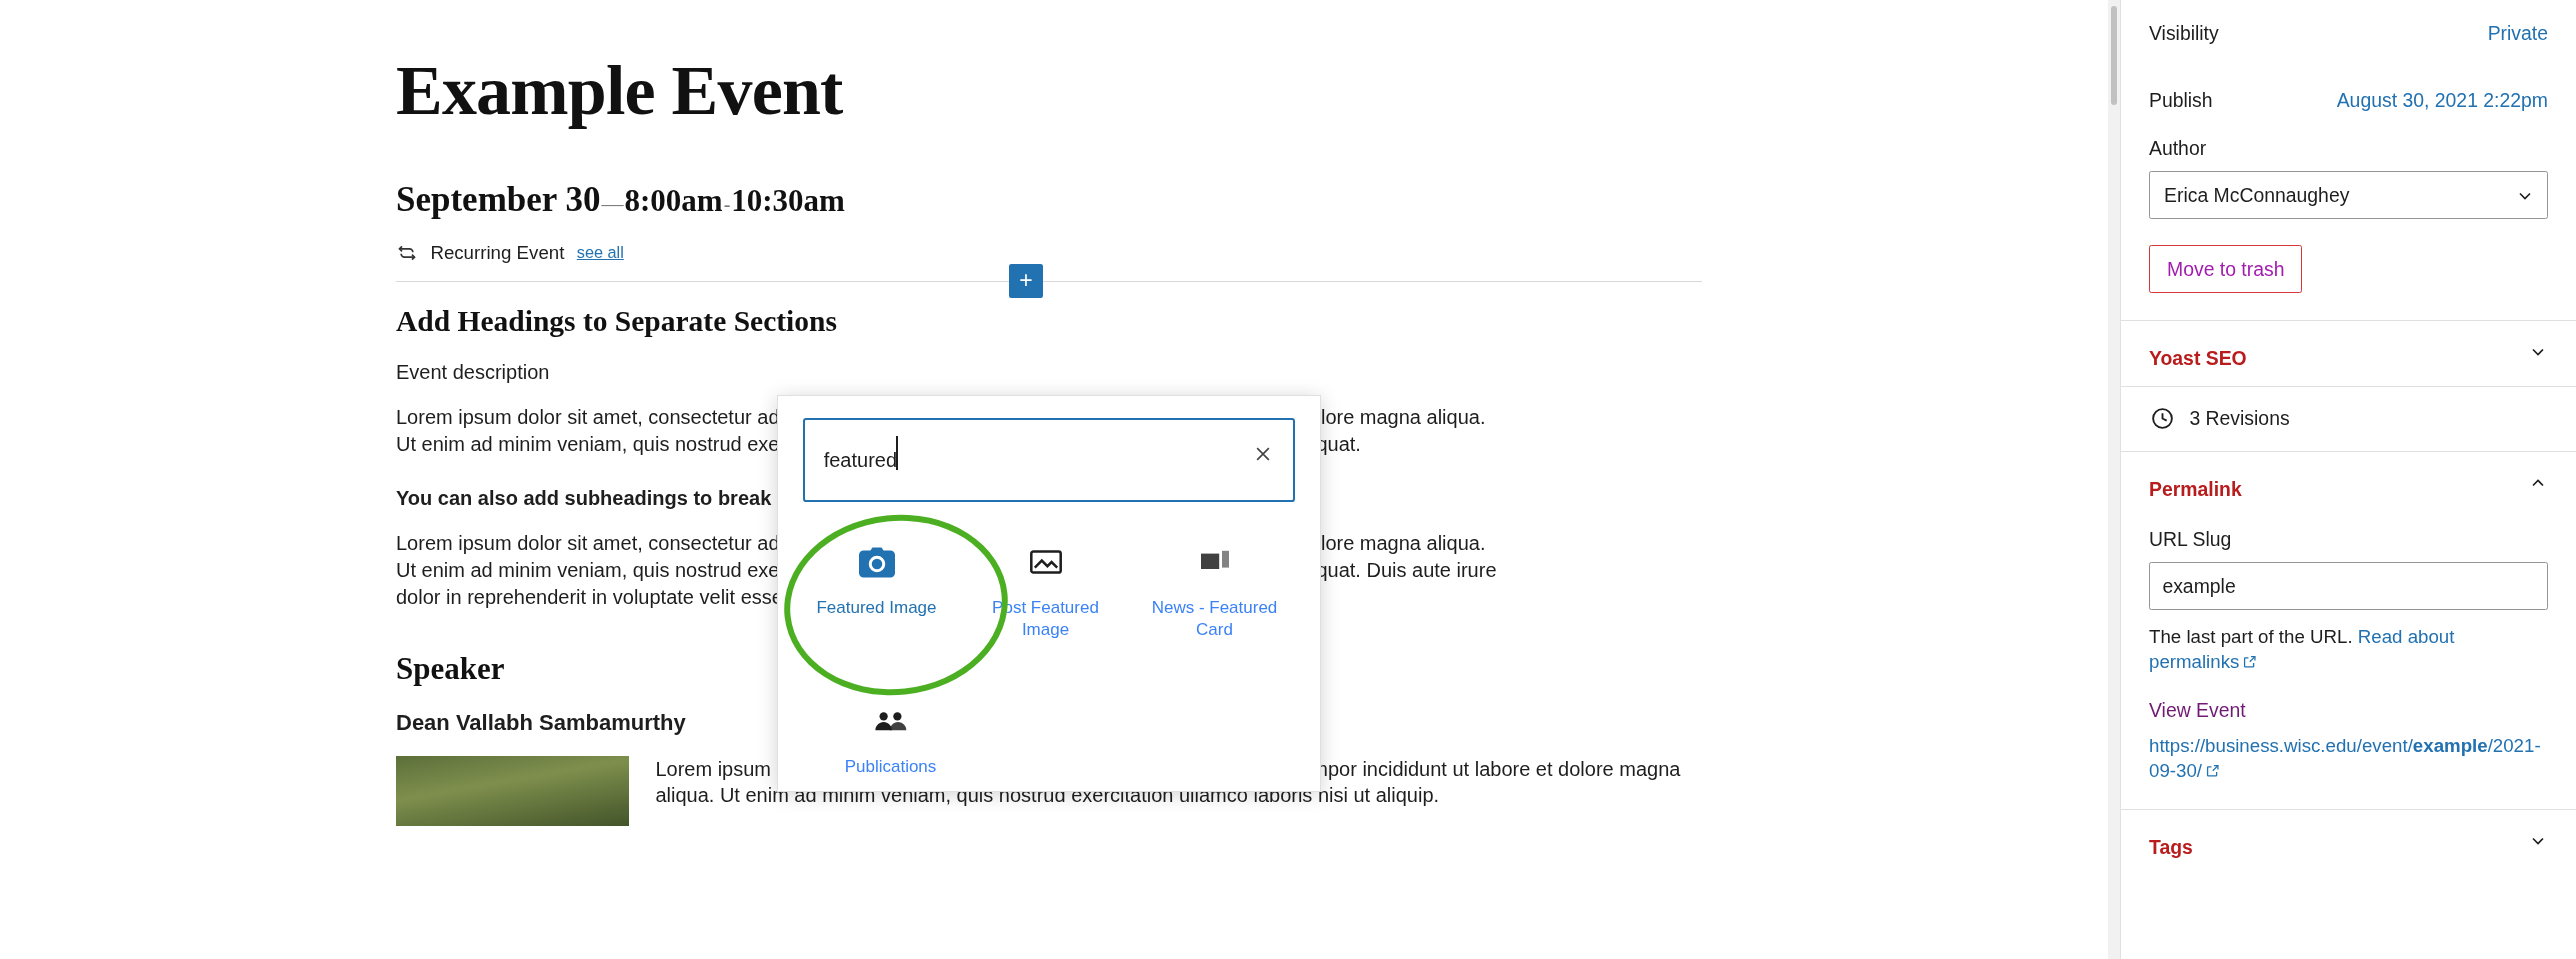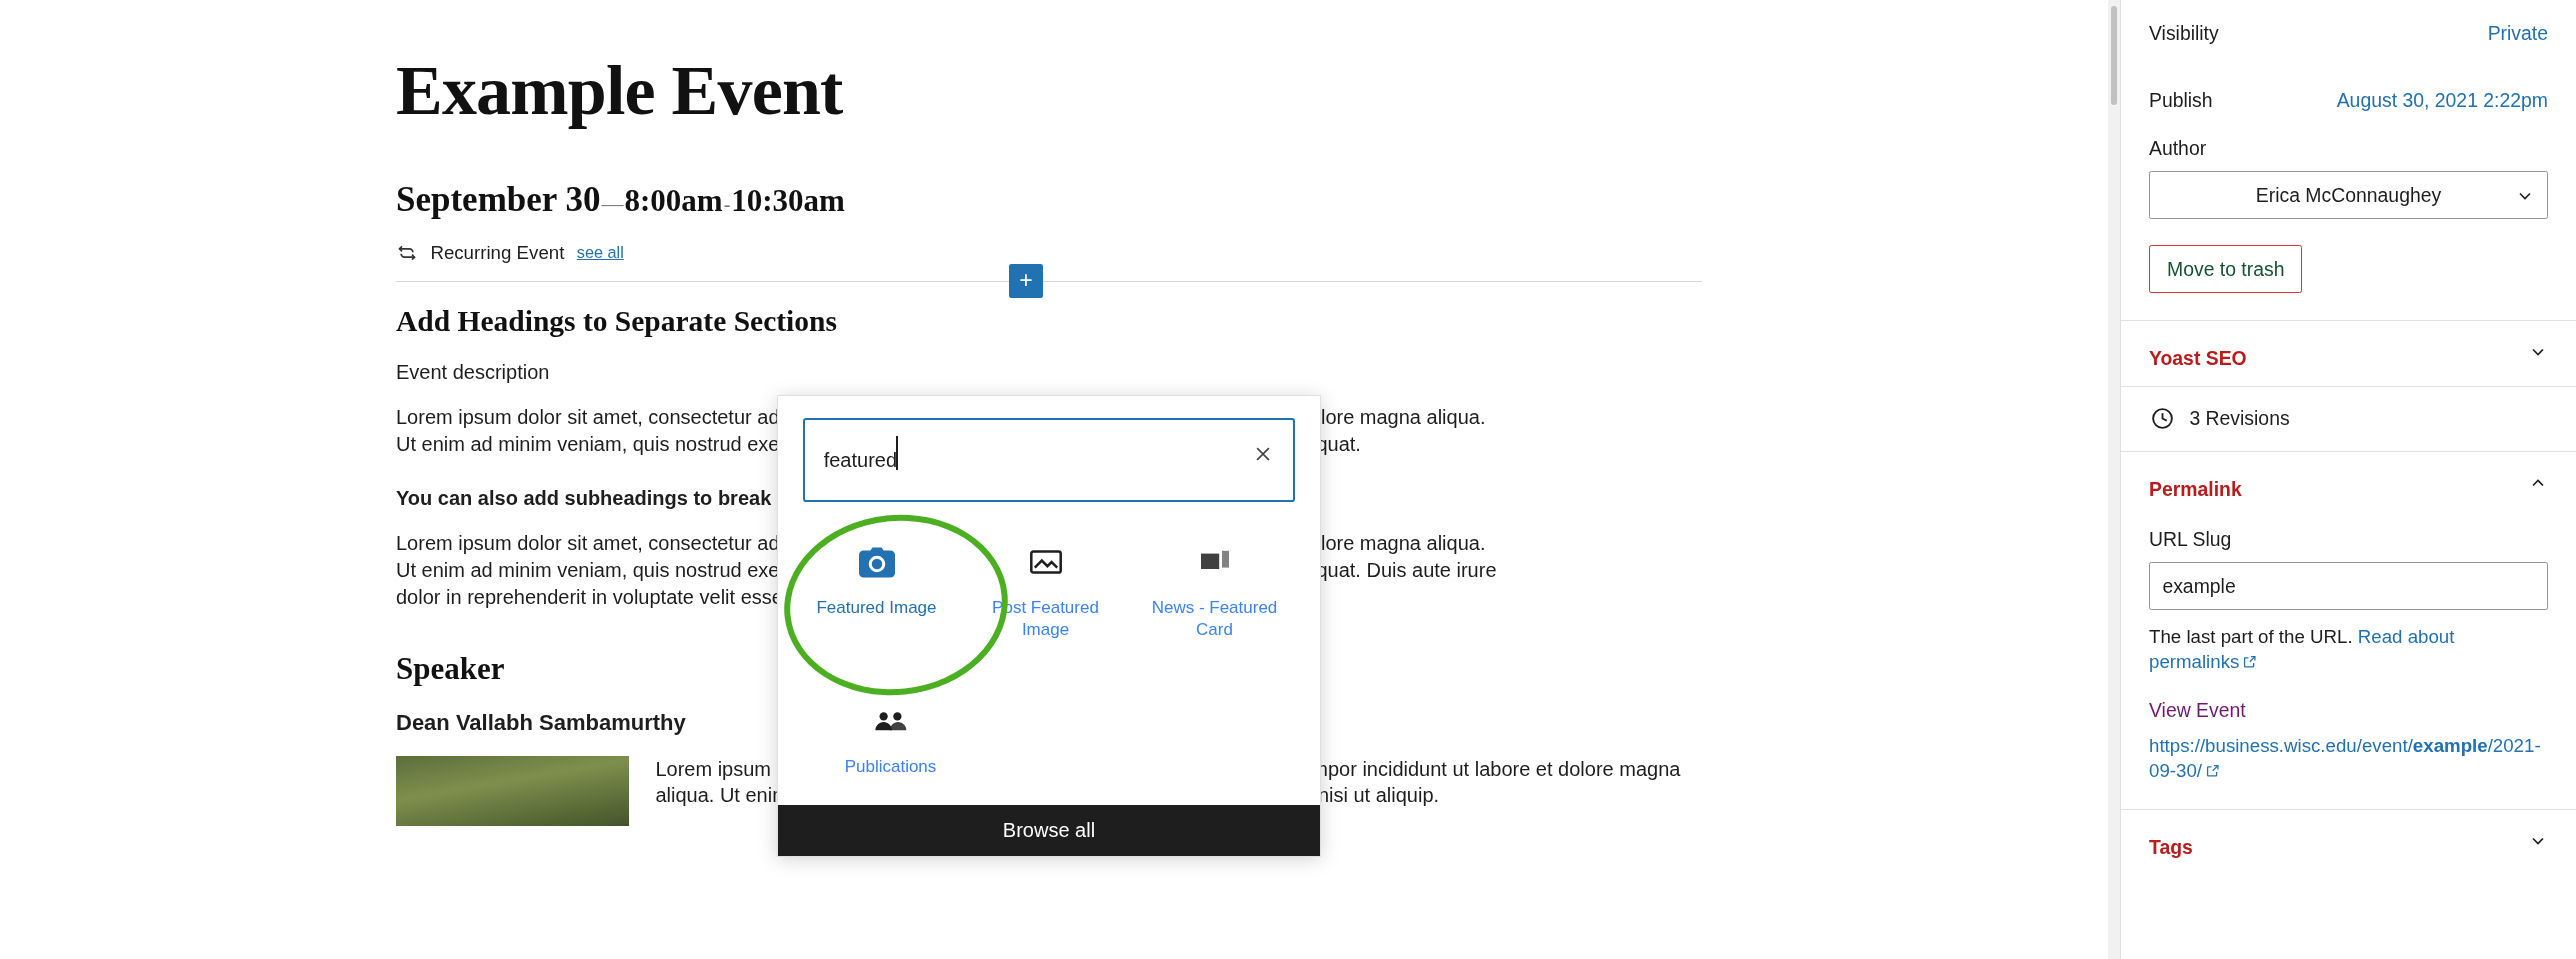--- a/index.html
+++ b/index.html
@@ -299,33 +299,32 @@
     height: 48px;
     border: 0.8px solid #949494;
     border-radius: 2.3px;
     background: #fff;
     display: flex;
     align-items: center;
     padding: 0 14px;
     font-size: 19.4px;
     color: #1e1e1e;
     cursor: pointer;
-    justify-content: center;
   }
   .sb-select .chev {
     position: absolute; right: 12.4px; top: 14px;
     color: #1e1e1e;
   }
 
   .trash-btn {
     margin: 26.4px 28px 0 28px;
     height: 48px;
     border: 0.8px solid #d63638;
     border-radius: 2.3px;
-    color: #14532d;
+    color: #a21caf;
     font-size: 19.4px;
     display: inline-flex;
     align-items: center;
     padding: 0 17px;
     cursor: pointer;
   }
 
   .sb-sep { height: 0.8px; background: #e0e0e0; margin-top: 26.4px; }
 
   .sb-panel-head {
@@ -492,21 +491,20 @@
                 <circle cx="17" cy="5" r="3"></circle>
               <path d="M1 15c0-3.3 2.7-6 6-6s6 2.7 6 6z"></path>
               <path d="M11.5 15c0-3.3 2.7-6 6-6s6 2.7 6 6z" opacity=".85"></path>
             </svg>
           </div>
           <div class="result-label">Publications</div>
         </div>
 
       </div>
 
-      <div class="browse-all">Browse all</div>
     </div>
 
     <div class="green-circle"></div>
 
   </div>
 
   <div class="editor-scrollbar">
     <div class="thumb"></div>
   </div>
 

